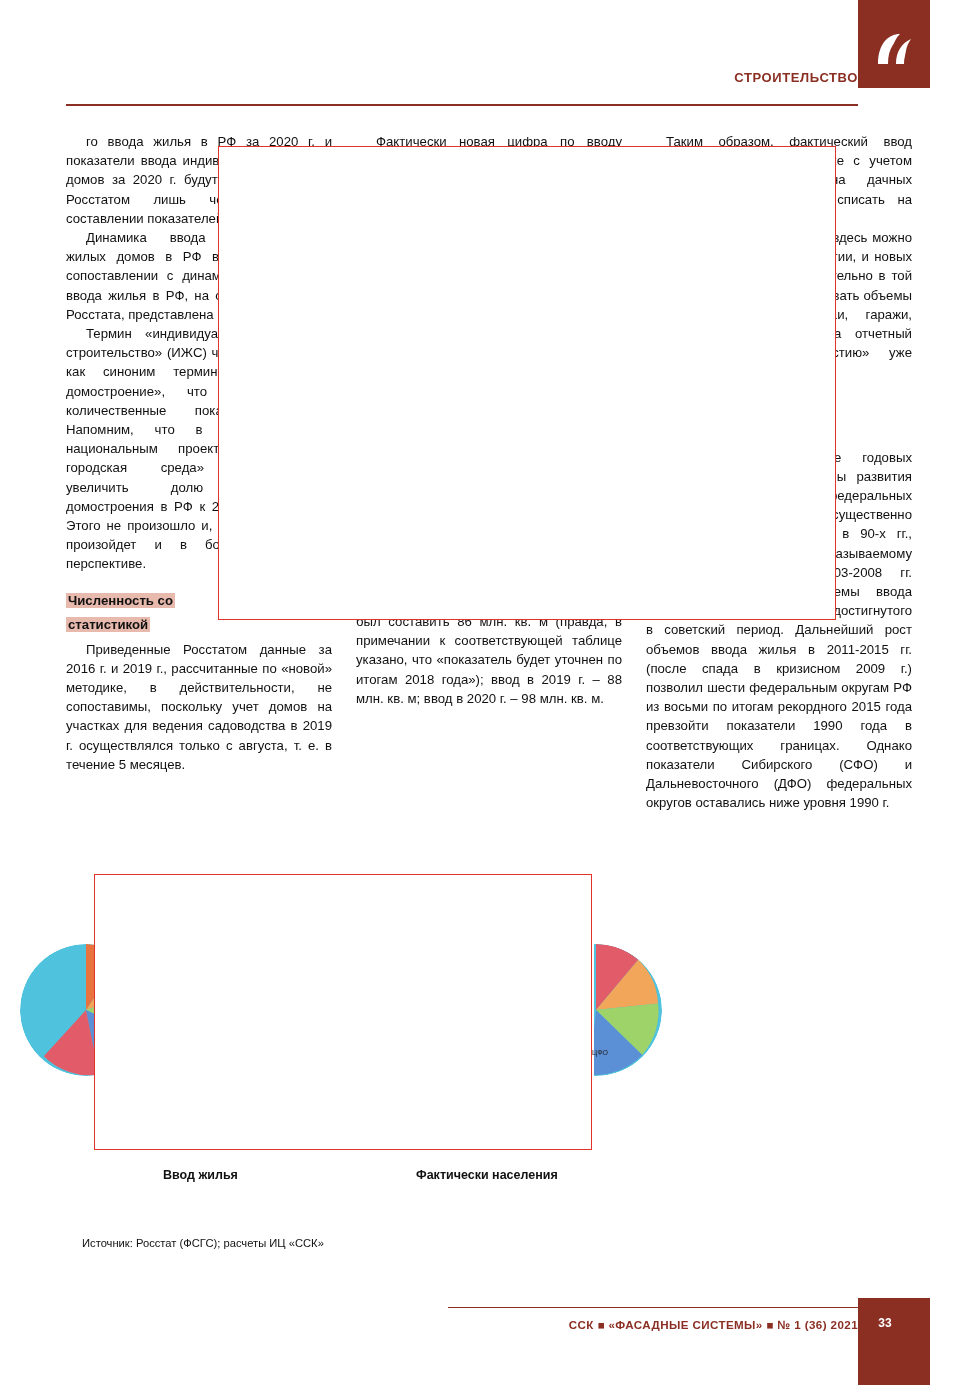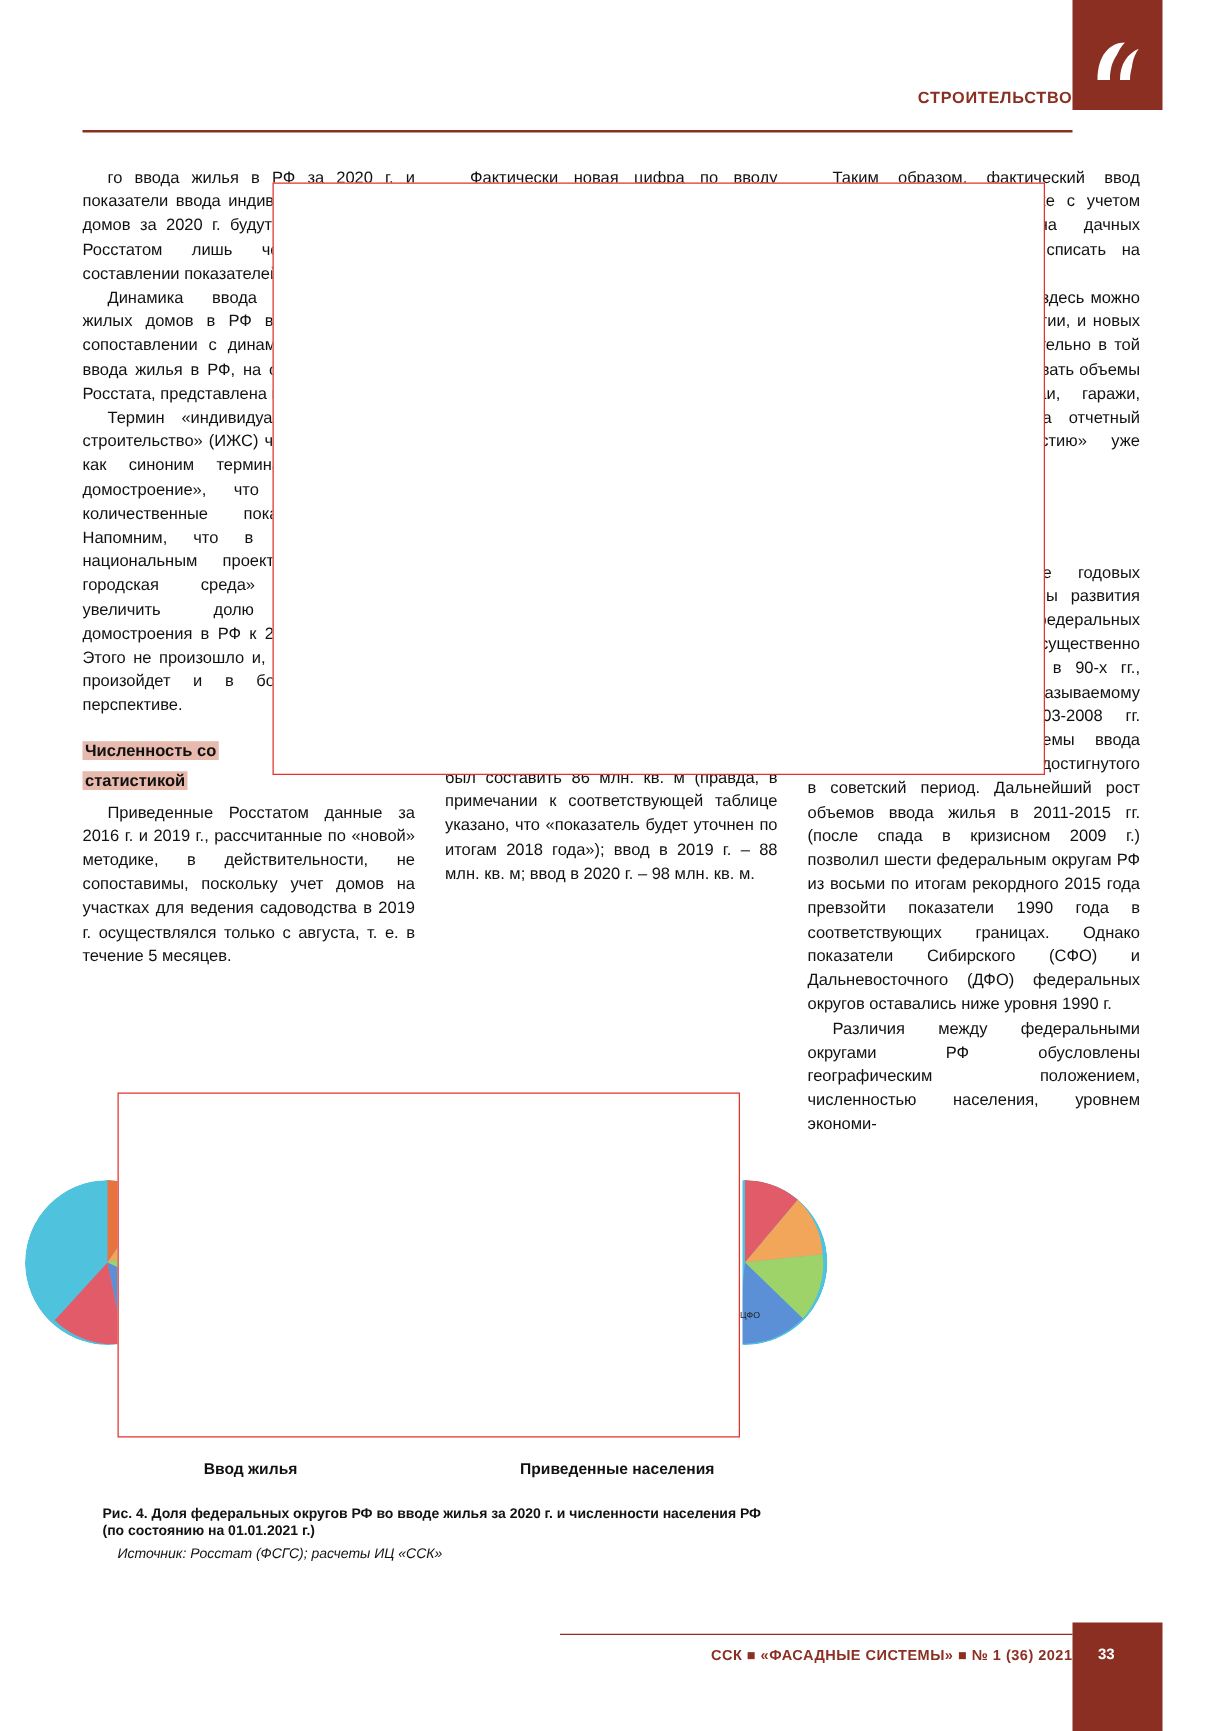--- a/index.html
+++ b/index.html
@@ -154,25 +154,24 @@
     left: 82px;
     top: 1204px;
     width: 540px;
     font-size: 11.2px;
     font-weight: bold;
     line-height: 14px;
     color: #111;
   }
   .fig-source {
     position: absolute;
-    left: 94px;
+    left: 82px;
     top: 1236px;
     width: 540px;
     font-size: 11.2px;
-    font-style: italic;
     line-height: 14px;
     color: #111;
   }
 
   
   .footer-rule {
     position: absolute;
     left: 448px;
     top: 1307px;
     width: 410px;
@@ -241,21 +240,20 @@
   </div>
 
   <div class="col col3">
     <p>Таким образом, фактический ввод жилья в РФ в 2020 г., даже с учетом индивидуальных домов на дачных участках, вряд ли можно списать на «пандемию коронавируса».</p>
     <p>Еще одной манипуляцией здесь можно считать и не меняй методологии, и новых методов расчета, а приблизительно в той же самой цифре можно учитывать объемы ввода жилья, бани, сараи, гаражи, построенные населением за отчетный период. «Гаражную амнистию» уже объявили…</p>
     <div class="subhead-wrap">
       <div class="subhead"><span class="hl">Динамика ввода жилья в</span></div>
       <div class="subhead"><span class="hl">федеральных округах РФ</span></div>
     </div>
     <p>При сходной динамике годовых объемов ввода жилья, темпы развития жилищного строительства в федеральных округах РФ в 1990-2020 гг. существенно отличались. После провала в 90-х гг., благодаря так называемому «строительному буму» 2003-2008 гг. удалось восстановить объемы ввода жилья в РФ почти до уровня, достигнутого в советский период. Дальнейший рост объемов ввода жилья в 2011-2015 гг. (после спада в кризисном 2009 г.) позволил шести федеральным округам РФ из восьми по итогам рекордного 2015 года превзойти показатели 1990 года в соответствующих границах. Однако показатели Сибирского (СФО) и Дальневосточного (ДФО) федеральных округов оставались ниже уровня 1990 г.</p>
-    <p>Различия между федеральными округами РФ обусловлены географическим положением, численностью населения, уровнем экономи-</p>
   </div>
 
   <div class="redaction" id="overlay-text"></div>
 
   <div class="pie pie-left">
     <svg class="pie-clip" viewBox="0 0 100 100">
       <circle cx="50" cy="50" r="50" fill="#4fc3dd"></circle>
       <path d="M50 50 L50 0 A50 50 0 0 1 78 9 Z" fill="#e8733f"></path>
       <path d="M50 50 L78 9 A50 50 0 0 1 95 35 Z" fill="#f2a65a"></path>
       <path d="M50 50 L95 35 A50 50 0 0 1 92 70 Z" fill="#9ed36a"></path>
@@ -273,23 +271,22 @@
     </svg>
   </div>
   <div class="pie-mask mask-left"></div>
   <div class="pie-mask mask-right"></div>
   <div class="pie-tinylabel" style="left:96px; top:1014px;">ЦФО</div>
   <div class="pie-tinylabel" style="left:592px; top:1048px;">ЦФО</div>
 
   <div class="figure-frame"></div>
 
   <div class="fig-caption-axis fig-cap-left">Ввод жилья</div>
-  <div class="fig-caption-axis fig-cap-right">Приведенные населения</div>
-
-  <div class="fig-title">Рис. 4. Доля федеральных округов РФ во вводе жилья за 2020 г. и численности населения РФ (по состоянию на 01.01.2021 г.)</div>
+  <div class="fig-caption-axis fig-cap-right">Фактически населения</div>
+
   <div class="fig-source">Источник: Росстат (ФСГС); расчеты ИЦ «ССК»</div>
 
   <div class="footer-rule"></div>
   <div class="footer-text">ССК ■ «ФАСАДНЫЕ СИСТЕМЫ» ■ № 1 (36) 2021</div>
   <div class="page-num-box"></div>
   <div class="page-num">33</div>
 
 </div>
 
 </body></html>

